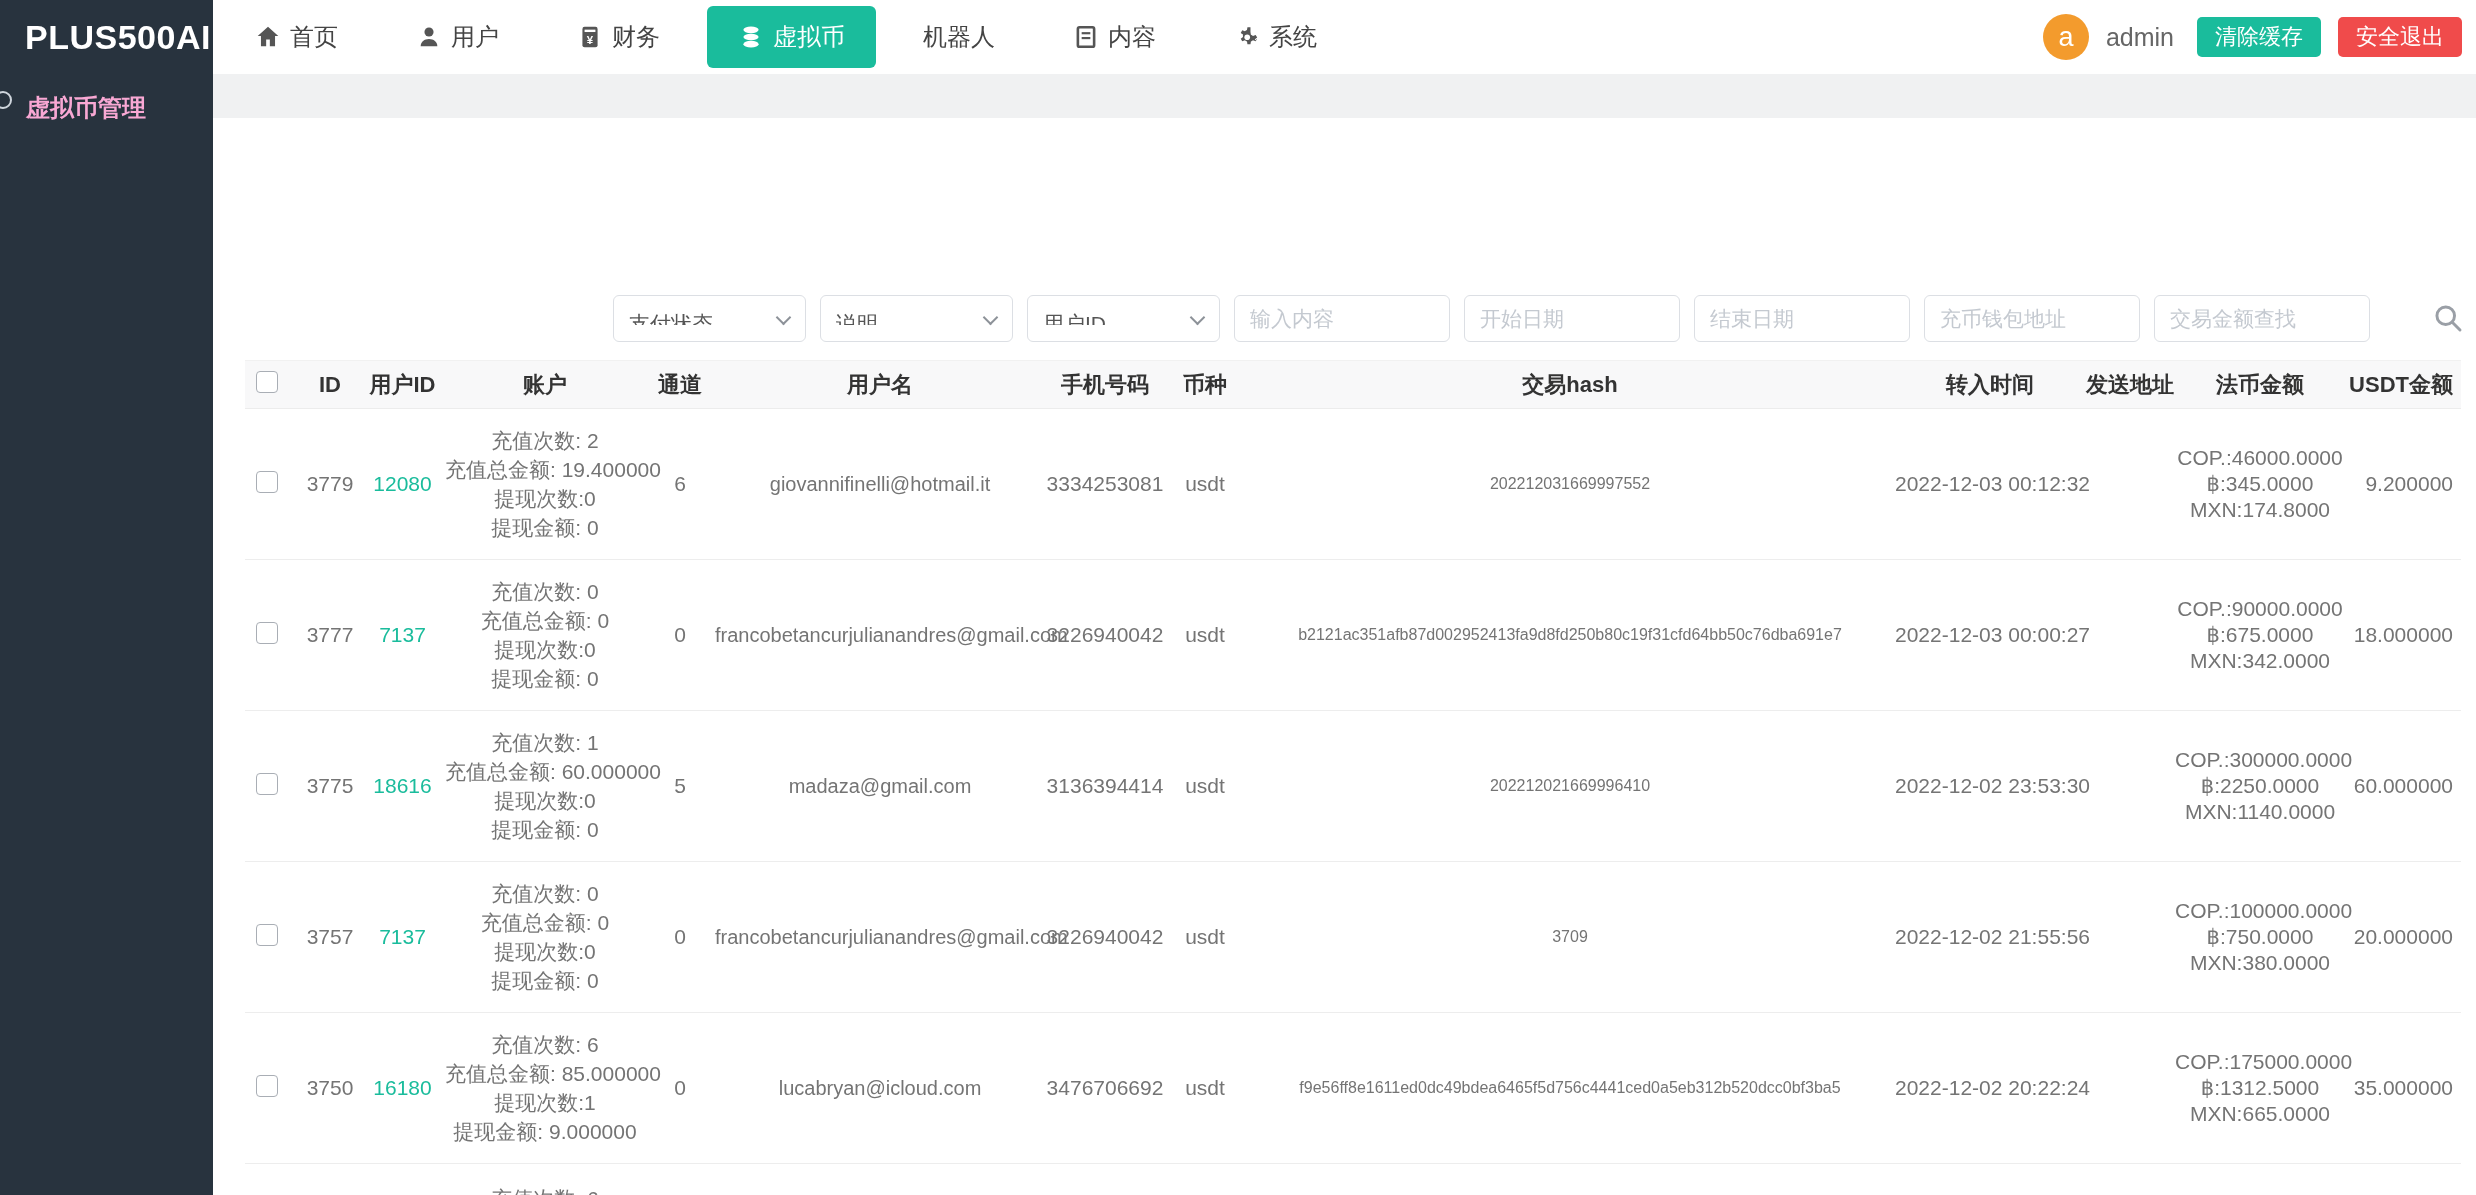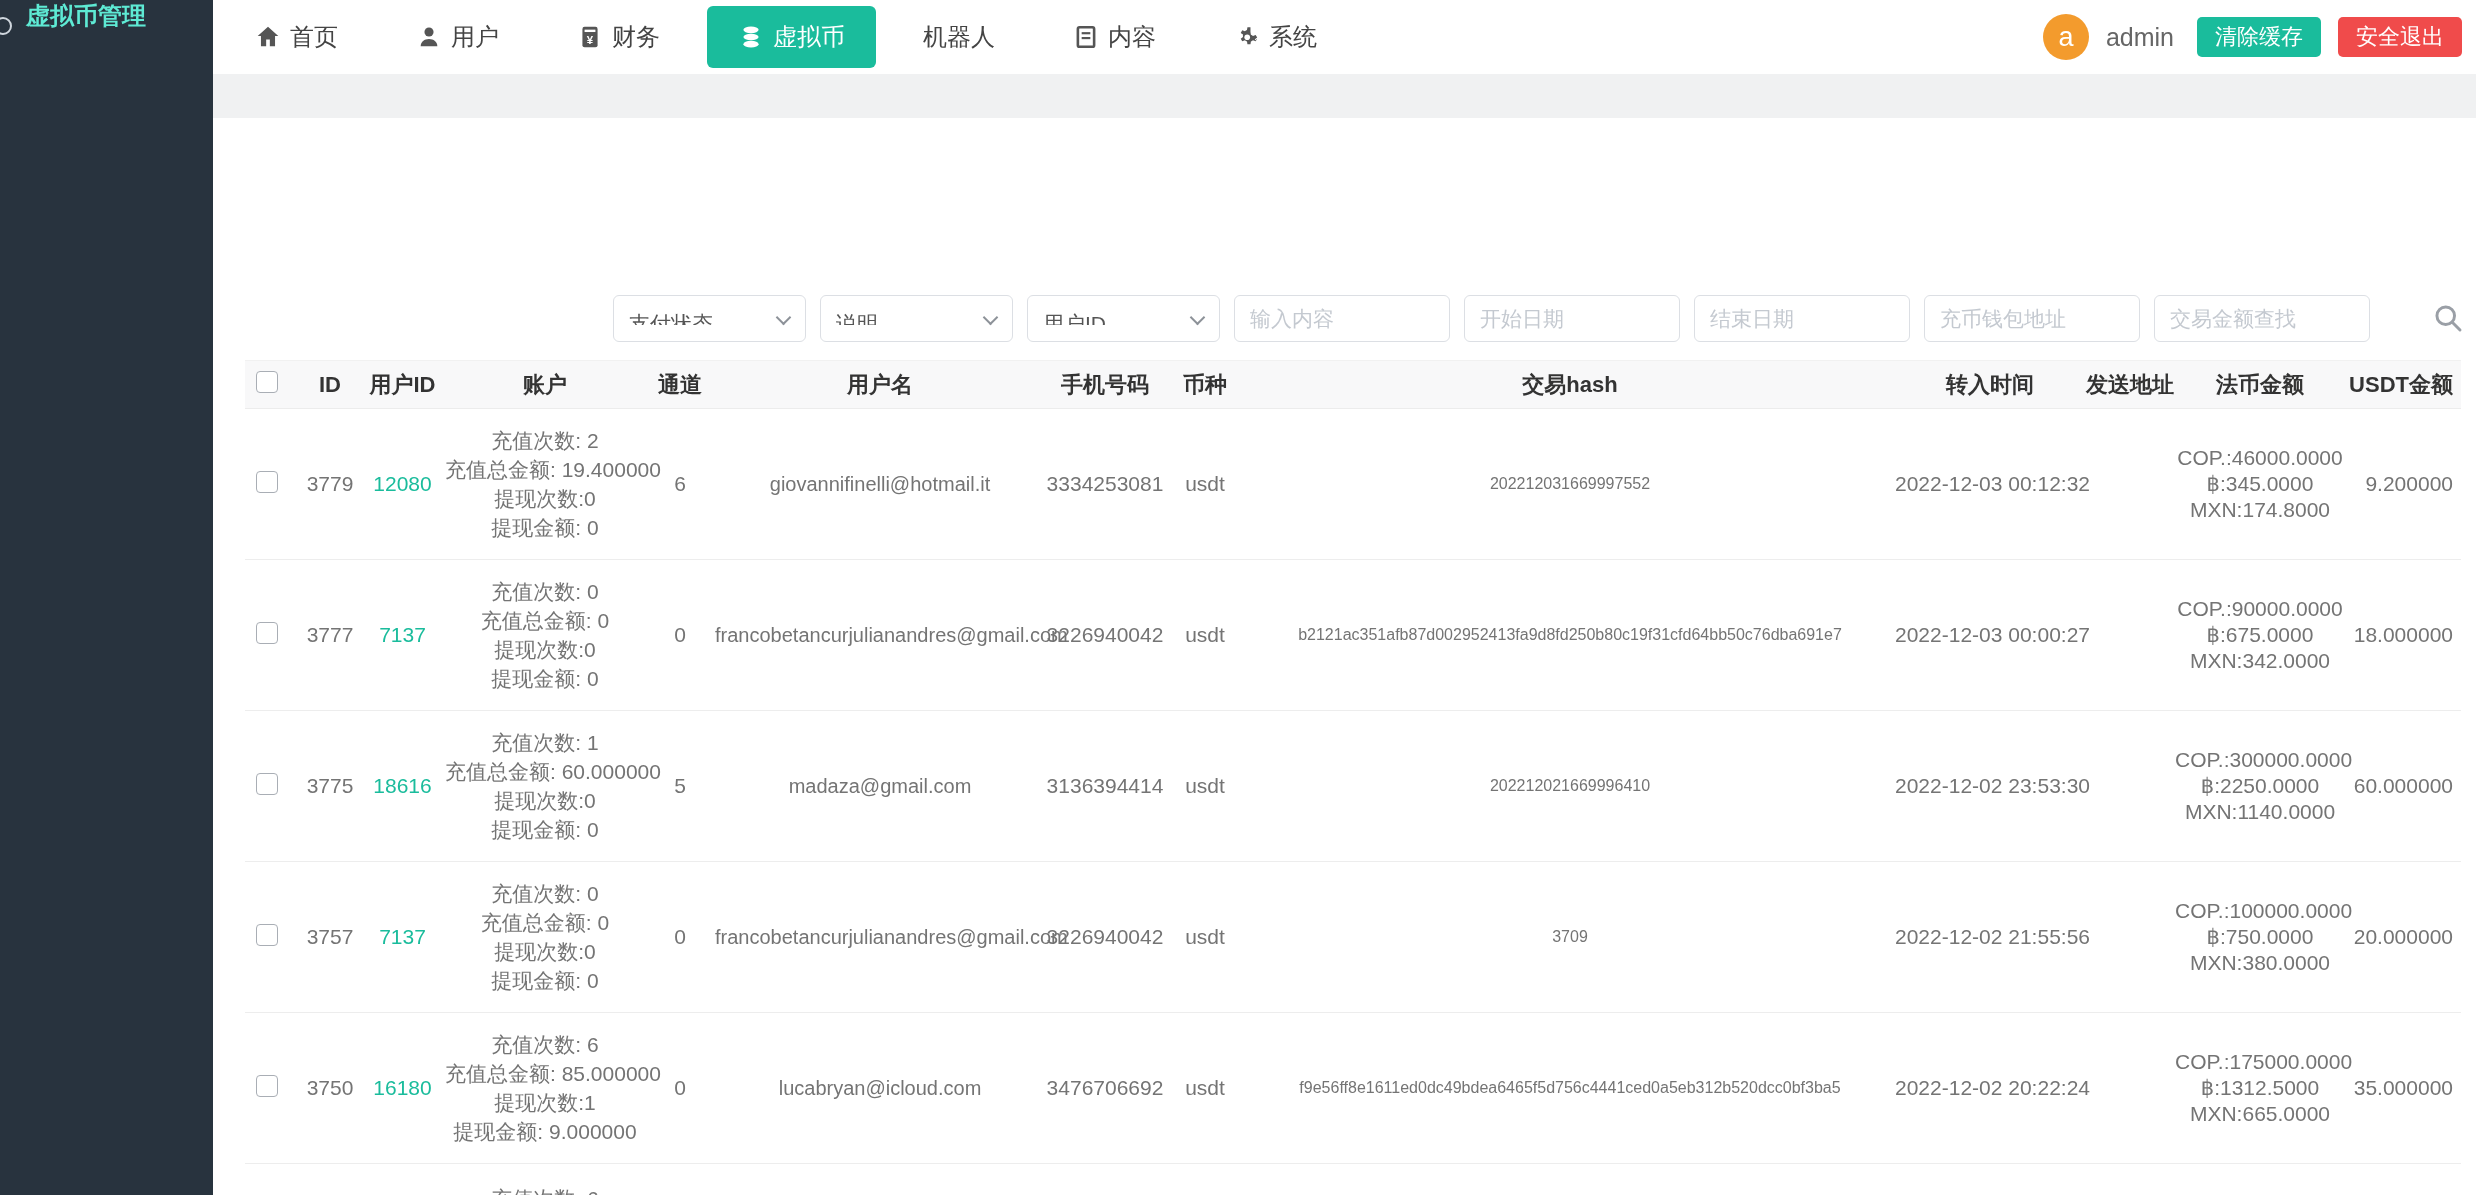--- a/index.html
+++ b/index.html
@@ -4,21 +4,21 @@
 <style>
   * { margin:0; padding:0; box-sizing:border-box; }
   html,body { width:2476px; height:1195px; overflow:hidden; background:#fff;
     font-family:"Liberation Sans","DejaVu Sans",sans-serif; }
 
   
   .sidebar { position:absolute; left:0; top:0; width:213px; height:1195px;
     background:#28333e; z-index:5; }
   .logo { height:74px; display:flex; align-items:center; padding-left:25px;
     color:#fff; font-size:34px; font-weight:bold; letter-spacing:.5px; }
-  .side-section { height:50px; display:flex; align-items:flex-start; color:#5eead4;
+  .side-section { height:50px; display:flex; align-items:flex-end; color:#f9a8d4;
     font-size:24px; font-weight:bold; padding-left:12px; position:relative; overflow:hidden; }
   .side-section .sec-icon { position:absolute; left:-9px; top:14px; color:#cfd6dd; }
   .side-section .sec-label { margin-left:14px; }
   .side-menu { margin-top:12px; }
   .side-item { height:53px; display:flex; align-items:center; padding-left:8px;
     color:#eef1f4; font-size:22px; cursor:pointer; }
   .side-item.active { background:#2f3e4f; }
 
   
   .topbar { position:absolute; left:213px; right:0; top:0; height:74px; background:#fff;
@@ -72,20 +72,21 @@
   .stack div { line-height:29px; }
   .stack-f div { line-height:26px; }
   td.hash-cell { font-size:16px; }
   td.usdt-cell { text-align:right; padding-right:8px; }
   th.usdt-h { text-align:right; padding-right:8px; }
 </style>
 </head>
 <body>
 
 <div class="sidebar">
+  <div class="logo">PLUS500AI</div>
   <div class="side-section">
     <span class="sec-icon">
       <svg width="24" height="24" viewBox="0 0 24 24">
           <circle cx="12" cy="12" r="8" fill="none" stroke="currentColor" stroke-width="2"></circle>
         </svg>
     </span>
     <span class="sec-label">虚拟币管理</span>
   </div>
 </div>
 

